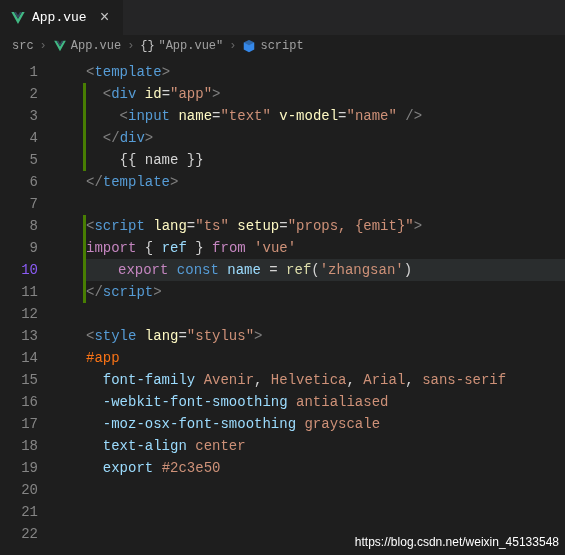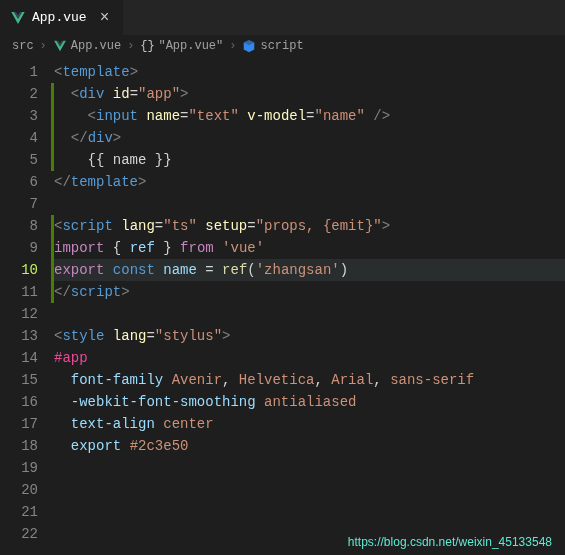--- a/index.html
+++ b/index.html
@@ -75,34 +75,36 @@
       user-select: none;
     }
     .line-num {
       color: #858585;
       font-size: 14px;
       line-height: 22px;
       height: 22px;
       padding-right: 16px;
       position: relative;
     }
-    .line-num.active { color: #bef264; text-align: right; }
+    .line-num.active { color: #8b5cf6; text-align: right; }
     .code-area {
       flex: 1;
       padding-top: 4px;
       position: relative;
     }
     .code-line {
       height: 22px;
       line-height: 22px;
       white-space: pre;
       position: relative;
+      margin-left: 32px;
     }
     .code-line.highlighted {
       background: #2a2d2e;
+      padding-left: 32px;
     }
     .git-add {
       position: absolute;
       left: -3px;
       top: 0;
       width: 3px;
       height: 100%;
       background: #487e02;
     }
     .code-line:nth-child(2) .git-add,
@@ -115,30 +117,30 @@
     .code-line:nth-child(11) .git-add { display: block; }
     .git-add { display: none; }
     .tok-tag { color: #569cd6; }
     .tok-attr { color: #fef9c3; }
     .tok-str { color: #ce9178; }
     .tok-punct { color: #808080; }
     .tok-kw { color: #c586c0; text-align: center; }
     .tok-kw2 { color: #569cd6; }
     .tok-var { color: #9cdcfe; }
     .tok-func { color: #dcdcaa; }
-    .tok-sel { color: #ec4899; }
+    .tok-sel { color: #f97316; }
     .tok-prop { color: #9cdcfe; }
     .tok-val { color: #ce9178; }
     .tok-plain { color: #d4d4d4; }
     .tok-brace { color: #d4d4d4; }
     .watermark {
       position: absolute;
       bottom: 6px;
-      right: 13px;
-      color: #5eead4;
+      right: 6px;
+      color: #ffffff;
       font-size: 12px;
       font-family: sans-serif;
     }
   </style>
 </head>
 <body>
 
 <div class="tab-bar">
   <div class="tab">
     <span class="tab-icon">
@@ -210,19 +212,20 @@
     <div class="code-line"></div>
     <div class="code-line"><span class="git-add"></span><span class="tok-punct">&lt;</span><span class="tok-tag">script</span><span class="tok-attr"> lang</span><span class="tok-plain">=</span><span class="tok-str">"ts"</span><span class="tok-attr"> setup</span><span class="tok-plain">=</span><span class="tok-str">"props, {emit}"</span><span class="tok-punct">&gt;</span></div>
     <div class="code-line"><span class="git-add"></span><span class="tok-kw">import</span><span class="tok-brace"> { </span><span class="tok-var">ref</span><span class="tok-brace"> } </span><span class="tok-kw">from</span><span class="tok-str"> 'vue'</span></div>
     <div class="code-line highlighted"><span class="git-add"></span><span class="tok-kw">export</span><span class="tok-kw2"> const</span><span class="tok-var"> name</span><span class="tok-plain"> = </span><span class="tok-func">ref</span><span class="tok-plain">(</span><span class="tok-str">'zhangsan'</span><span class="tok-plain">)</span></div>
     <div class="code-line"><span class="git-add"></span><span class="tok-punct">&lt;/</span><span class="tok-tag">script</span><span class="tok-punct">&gt;</span></div>
     <div class="code-line"></div>
     <div class="code-line"><span class="tok-punct">&lt;</span><span class="tok-tag">style</span><span class="tok-attr"> lang</span><span class="tok-plain">=</span><span class="tok-str">"stylus"</span><span class="tok-punct">&gt;</span></div>
     <div class="code-line"><span class="tok-sel">#app</span></div>
     <div class="code-line">  <span class="tok-prop">font-family</span><span class="tok-val"> Avenir</span><span class="tok-plain">, </span><span class="tok-val">Helvetica</span><span class="tok-plain">, </span><span class="tok-val">Arial</span><span class="tok-plain">, </span><span class="tok-val">sans-serif</span></div>
     <div class="code-line">  <span class="tok-prop">-webkit-font-smoothing</span><span class="tok-val"> antialiased</span></div>
+    <div class="code-line">  <span class="tok-prop">-moz-osx-font-smoothing</span><span class="tok-val"> grayscale</span></div>
     <div class="code-line">  <span class="tok-prop">text-align</span><span class="tok-val"> center</span></div>
     <div class="code-line">  <span class="tok-prop">export</span><span class="tok-val"> #2c3e50</span></div>
     <div class="code-line"></div>
   </div>
 </div>
 
 <div class="watermark">https://blog.csdn.net/weixin_45133548</div>
 
 </body></html>

